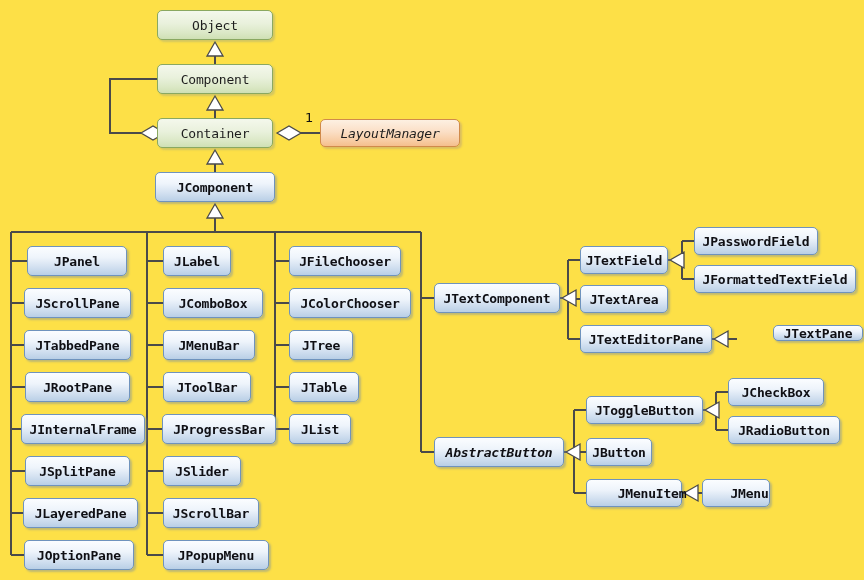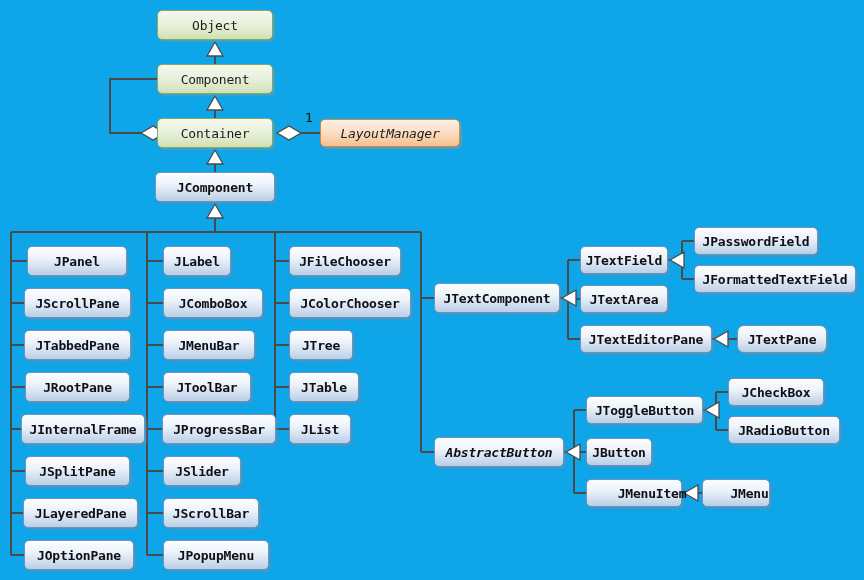--- a/index.html
+++ b/index.html
@@ -4,21 +4,21 @@
 <style>
   html, body {
     margin: 0;
     padding: 0;
     background: #ffffff;
   }
   #diagram {
     position: relative;
     width: 864px;
     height: 580px;
-    background: #0ea5e9;
+    background: #fde047;
     font-family: "DejaVu Sans Mono", "Liberation Mono", monospace;
     overflow: hidden;
   }
   #edges {
     position: absolute;
     left: 0; top: 0;
     width: 864px; height: 580px;
     pointer-events: none;
   }
   .node {
@@ -272,21 +272,21 @@
     </div>
   <div class="node blue" style="left: 580px; top: 325px; width: 132px; height: 28px;">
       <span>JTextEditorPane</span>
     </div>
   <div class="node blue" style="left: 694px; top: 227px; width: 124px; height: 28px;">
       <span>JPasswordField</span>
     </div>
   <div class="node blue" style="left: 694px; top: 265px; width: 162px; height: 28px;">
       <span>JFormattedTextField</span>
     </div>
-  <div class="node blue" style="left: 737px; top: 325px; width: 90px; height: 28px; border-radius: 7px;">
+  <div class="node blue" style="left: 773px; top: 325px; width: 90px; height: 16px;">
       <span>JTextPane</span>
     </div>
 
   <div class="node blue abstract" style="left: 434px; top: 437px; width: 130px; height: 30px;">
       <span>AbstractButton</span>
     </div>
   <div class="node blue" style="left: 586px; top: 396px; width: 117px; height: 28px;">
       <span>JToggleButton</span>
     </div>
   <div class="node blue" style="left: 586px; top: 438px; width: 66px; height: 28px;">

